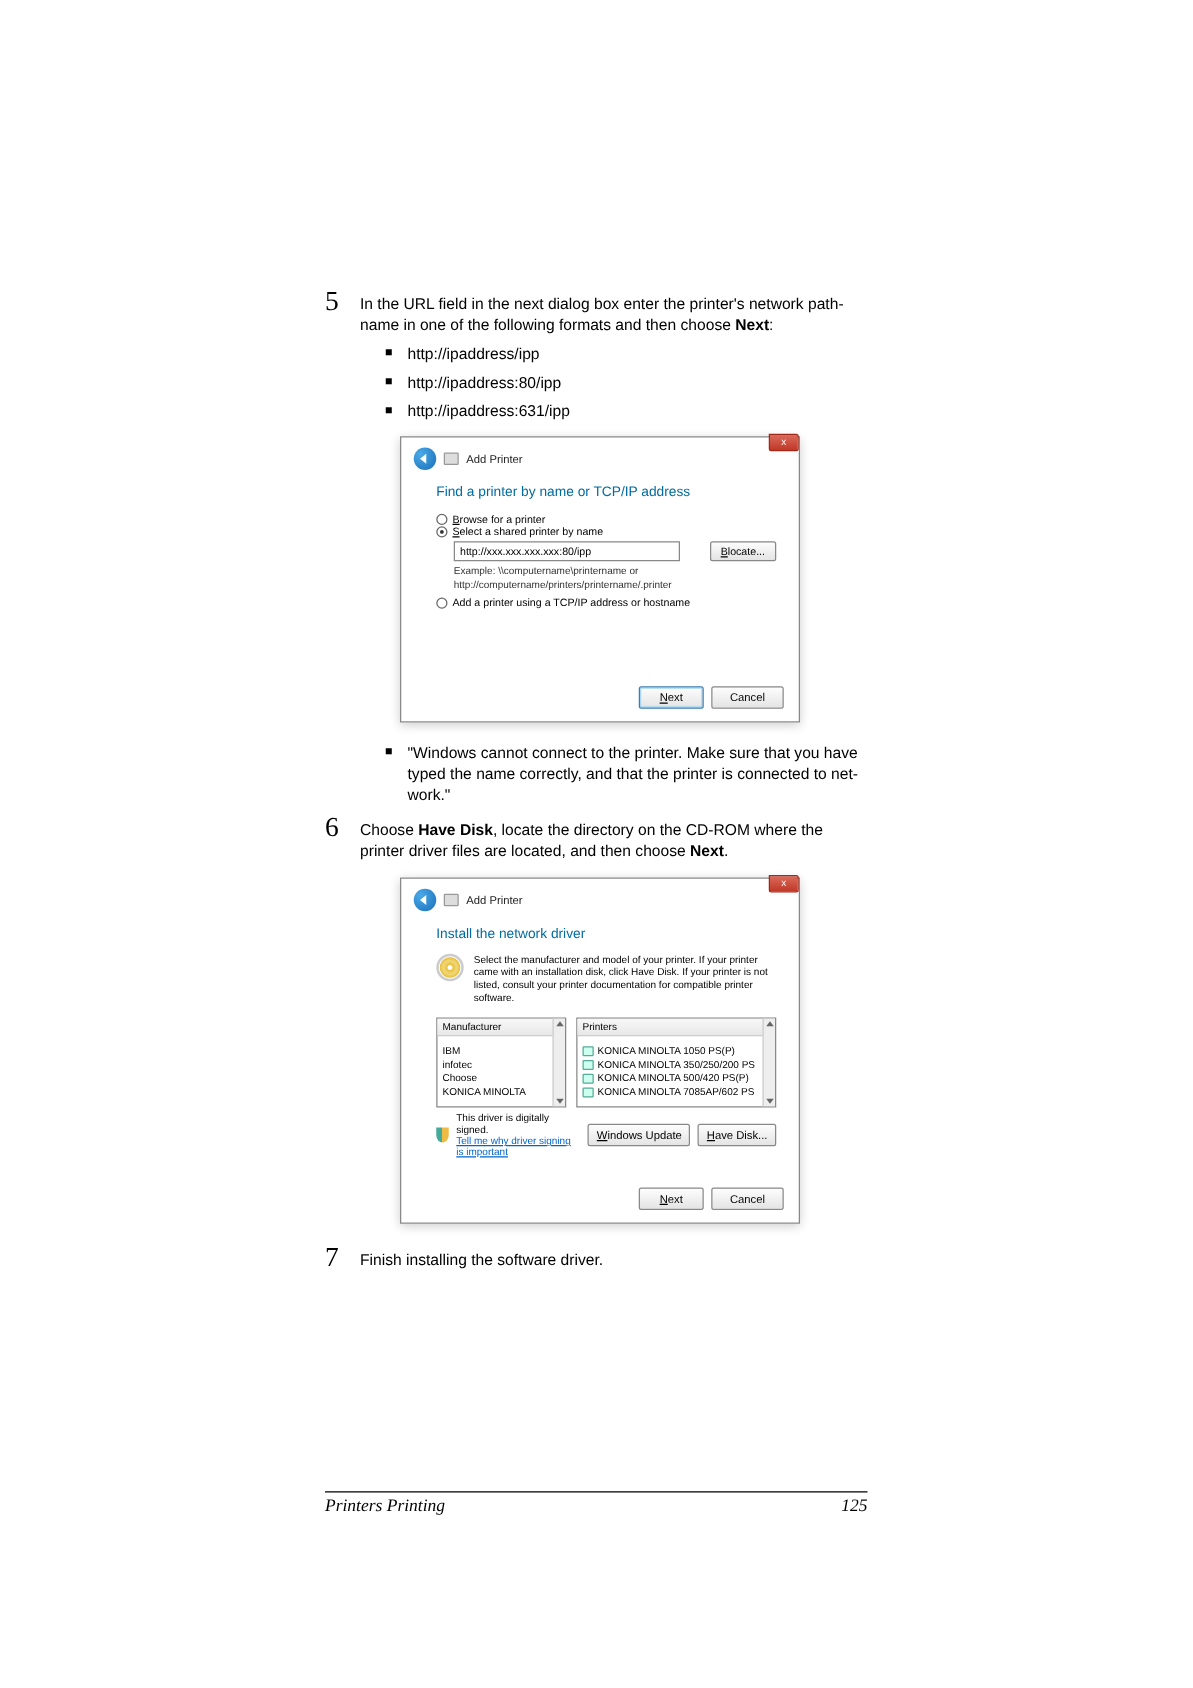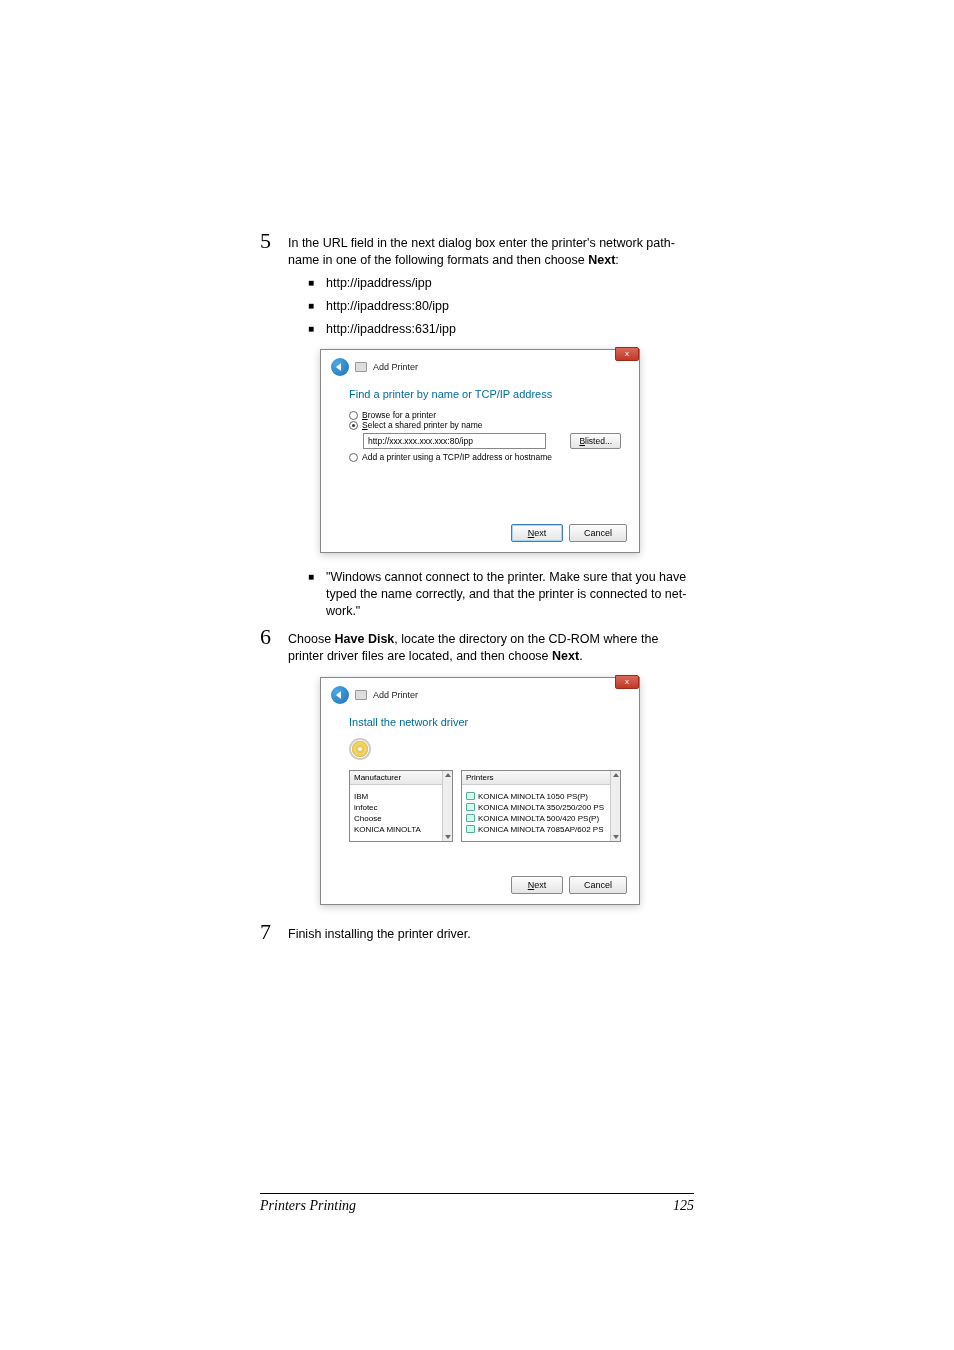--- a/index.html
+++ b/index.html
@@ -214,21 +214,21 @@
     align-items: flex-start;
     margin-bottom: 10px;
   }
   .install-toptext {
     font-size: 8px;
     line-height: 1.3;
   }
   .listbox-row {
     display: flex;
     gap: 8px;
-    margin-bottom: 14px;
+    margin-bottom: 4px;
   }
   .listbox {
     border: 1px solid #888;
     background: #fff;
     padding: 0;
     font-size: 8px;
     position: relative;
   }
   .listbox-head {
     background: linear-gradient(#f8f8f8,#e8e8e8);
@@ -356,23 +356,27 @@
           <span class="radio-label"><span class="underline-b">B</span><span>rowse for a printer</span></span>
         </div>
 
         <div class="radio-row">
           <span class="radio selected"></span>
           <span class="radio-label"><span class="underline-b">S</span><span>elect a shared printer by name</span></span>
         </div>
 
         <div class="url-input-row">
           <div class="url-input">http://xxx.xxx.xxx.xxx:80/ipp</div>
-          <div class="browse-btn"><span class="underline-b">B</span><span>listed...</span></div>
-        </div>
-
+          <div class="browse-btn"><span class="underline-b">B</span><span>locate...</span></div>
+        </div>
+
+        <div class="example-text">
+          <div>Example: \\computername\printername or</div>
+          <div>http://computername/printers/printername/.printer</div>
+        </div>
 
         <div class="radio-row">
           <span class="radio"></span>
           <span class="radio-label">Add a printer using a TCP/IP address or hostname</span>
         </div>
 
         <div class="dlg-gap"></div>
       </div>
       <div class="dlg-footer">
         <div class="dlg-btn default"><span class="underline-b">N</span><span>ext</span></div>
@@ -401,20 +405,21 @@
       <div class="dlg-head-row">
         <div class="back-btn"></div>
         <div class="printer-icon-sm"></div>
         <div class="dlg-addprinter">Add Printer</div>
       </div>
       <div class="dlg-body">
         <div class="dlg-heading">Install the network driver</div>
 
         <div class="install-top">
           <div class="cd-icon"></div>
+          <div class="install-toptext">Select the manufacturer and model of your printer. If your printer came with an installation disk, click Have Disk. If your printer is not listed, consult your printer documentation for compatible printer software.</div>
         </div>
 
         <div class="listbox-row">
           <div class="listbox lb-left">
             <div class="listbox-head">Manufacturer</div>
             <div class="listbox-items">
               <div class="listbox-item">IBM</div>
               <div class="listbox-item">infotec</div>
               <div class="listbox-item">Choose</div>
               <div class="listbox-item">KONICA MINOLTA</div>
@@ -438,31 +443,42 @@
                 </div>
               <div class="listbox-item">
                   <span class="prn-ico"></span>
                   <span>KONICA MINOLTA 7085AP/602 PS</span>
                 </div>
             </div>
             <div class="scroll-stub"></div>
           </div>
         </div>
 
+        <div class="signed-row">
+          <div class="shield-ico"></div>
+          <div style="flex:1">
+            <div style="font-size:8px;">This driver is digitally signed.</div>
+            <div class="link">Tell me why driver signing is important</div>
+          </div>
+          <div class="btn-row-right">
+            <div class="dlg-btn" style="padding:3px 6px;min-width:0;"><span class="underline-b">W</span><span>indows Update</span></div>
+            <div class="dlg-btn" style="padding:3px 6px;min-width:0;"><span class="underline-b">H</span><span>ave Disk...</span></div>
+          </div>
+        </div>
       </div>
       <div class="dlg-footer">
         <div class="dlg-btn"><span class="underline-b">N</span><span>ext</span></div>
         <div class="dlg-btn">Cancel</div>
       </div>
     </div>
   </div>
 
   <div class="step-row" style="margin-top:10px;">
     <div class="step-num">7</div>
-    <div class="step-text">Finish installing the printer driver.</div>
+    <div class="step-text">Finish installing the software driver.</div>
   </div>
 
 </div>
 
 <div class="footer">
   <span>Printers Printing</span>
   <span>125</span>
 </div>
 
 </body></html>

